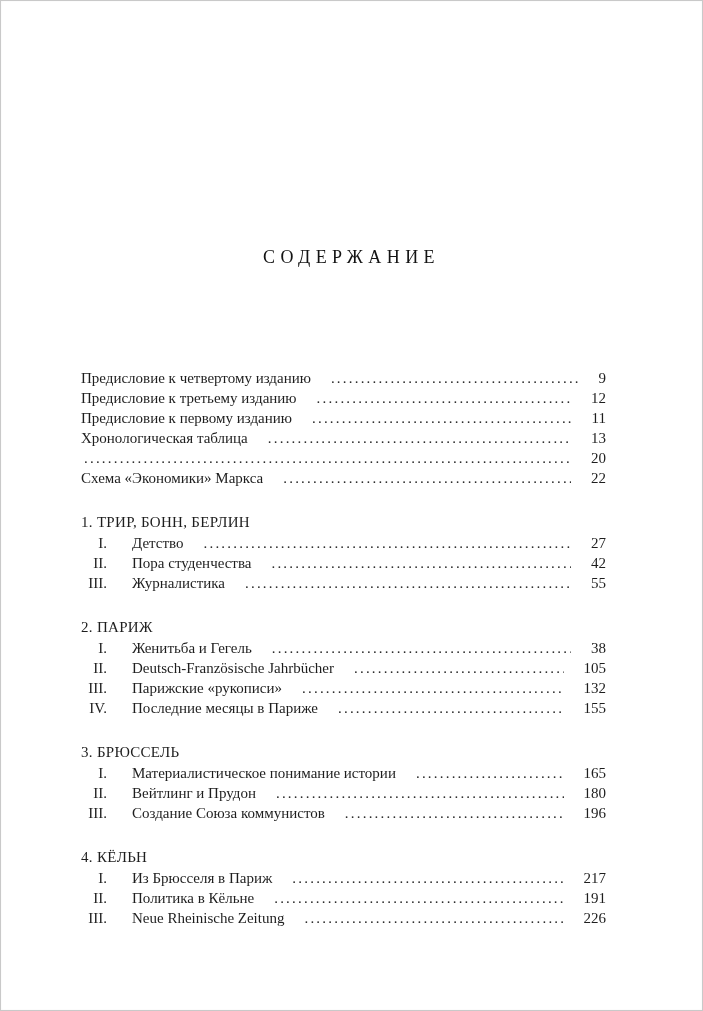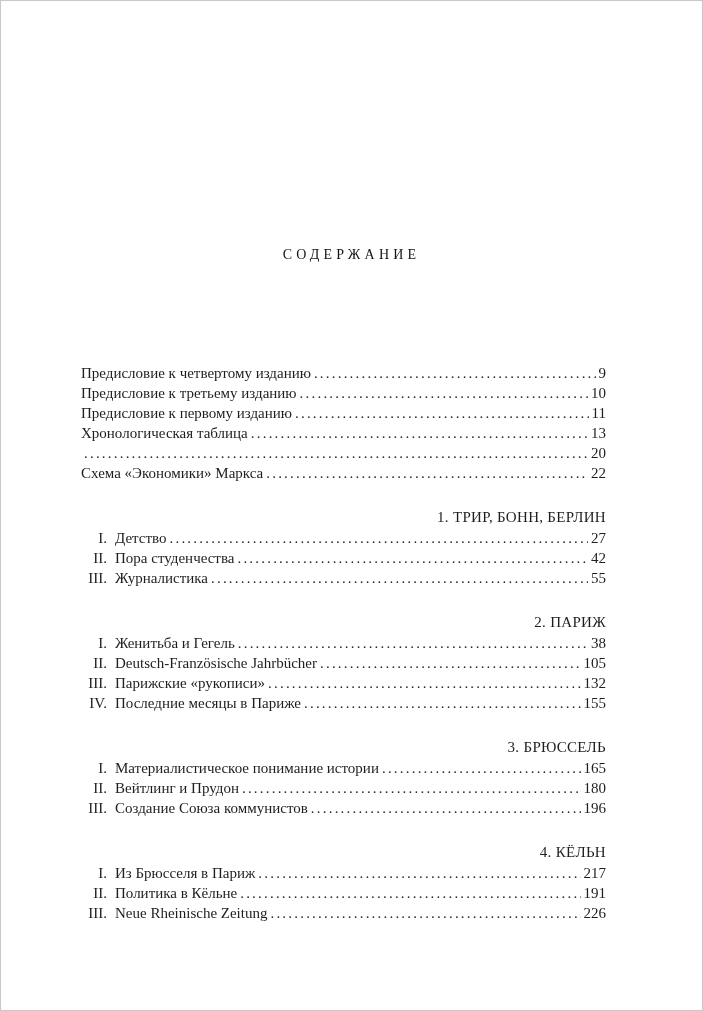--- a/index.html
+++ b/index.html
@@ -16,35 +16,36 @@
     background: #ffffff;
     box-sizing: border-box;
     border: 1px solid #c9c9c9;
     box-shadow: inset 0 0 2px rgba(0,0,0,0.06);
     color: #1e1e1e;
     overflow: hidden;
   }
   .title {
     margin-top: 246px;
     text-align: center;
-    font-size: 14px;
+    font-size: 18px;
     letter-spacing: 0.30em;
     color: #141414;
     font-weight: 400;
   }
   .toc {
     margin-top: 100px;
     padding: 0 96px 0 80px;
     font-size: 15px;
   }
   .toc-row {
     display: flex;
     align-items: flex-end;
     line-height: 20px;
     white-space: nowrap;
+    gap: 17px;
   }
   .toc-row .label {
     flex: 0 0 auto;
   }
   .numeral {
     flex: 0 0 26px;
     text-align: right;
     margin-right: 8px;
   }
   .dots {
@@ -62,41 +63,40 @@
     flex: 0 0 auto;
     text-align: right;
   }
   .section {
     margin-top: 24px;
   }
   .section-heading {
     line-height: 20px;
     margin-bottom: 1px;
     letter-spacing: 0.02em;
-    text-align: right;
   }
 </style>
 </head>
 <body>
 
 <div class="page">
 
   <div class="title">СОДЕРЖАНИЕ</div>
 
   <div class="toc">
 
     <div class="toc-row">
       <span class="label">Предисловие к четвертому изданию</span>
       <span class="dots"></span>
       <span class="pageno">9</span>
     </div>
     <div class="toc-row">
       <span class="label">Предисловие к третьему изданию</span>
       <span class="dots"></span>
-      <span class="pageno">10</span>
+      <span class="pageno">12</span>
     </div>
     <div class="toc-row">
       <span class="label">Предисловие к первому изданию</span>
       <span class="dots"></span>
       <span class="pageno">11</span>
     </div>
     <div class="toc-row">
       <span class="label">Хронологическая таблица</span>
       <span class="dots"></span>
       <span class="pageno">13</span>

